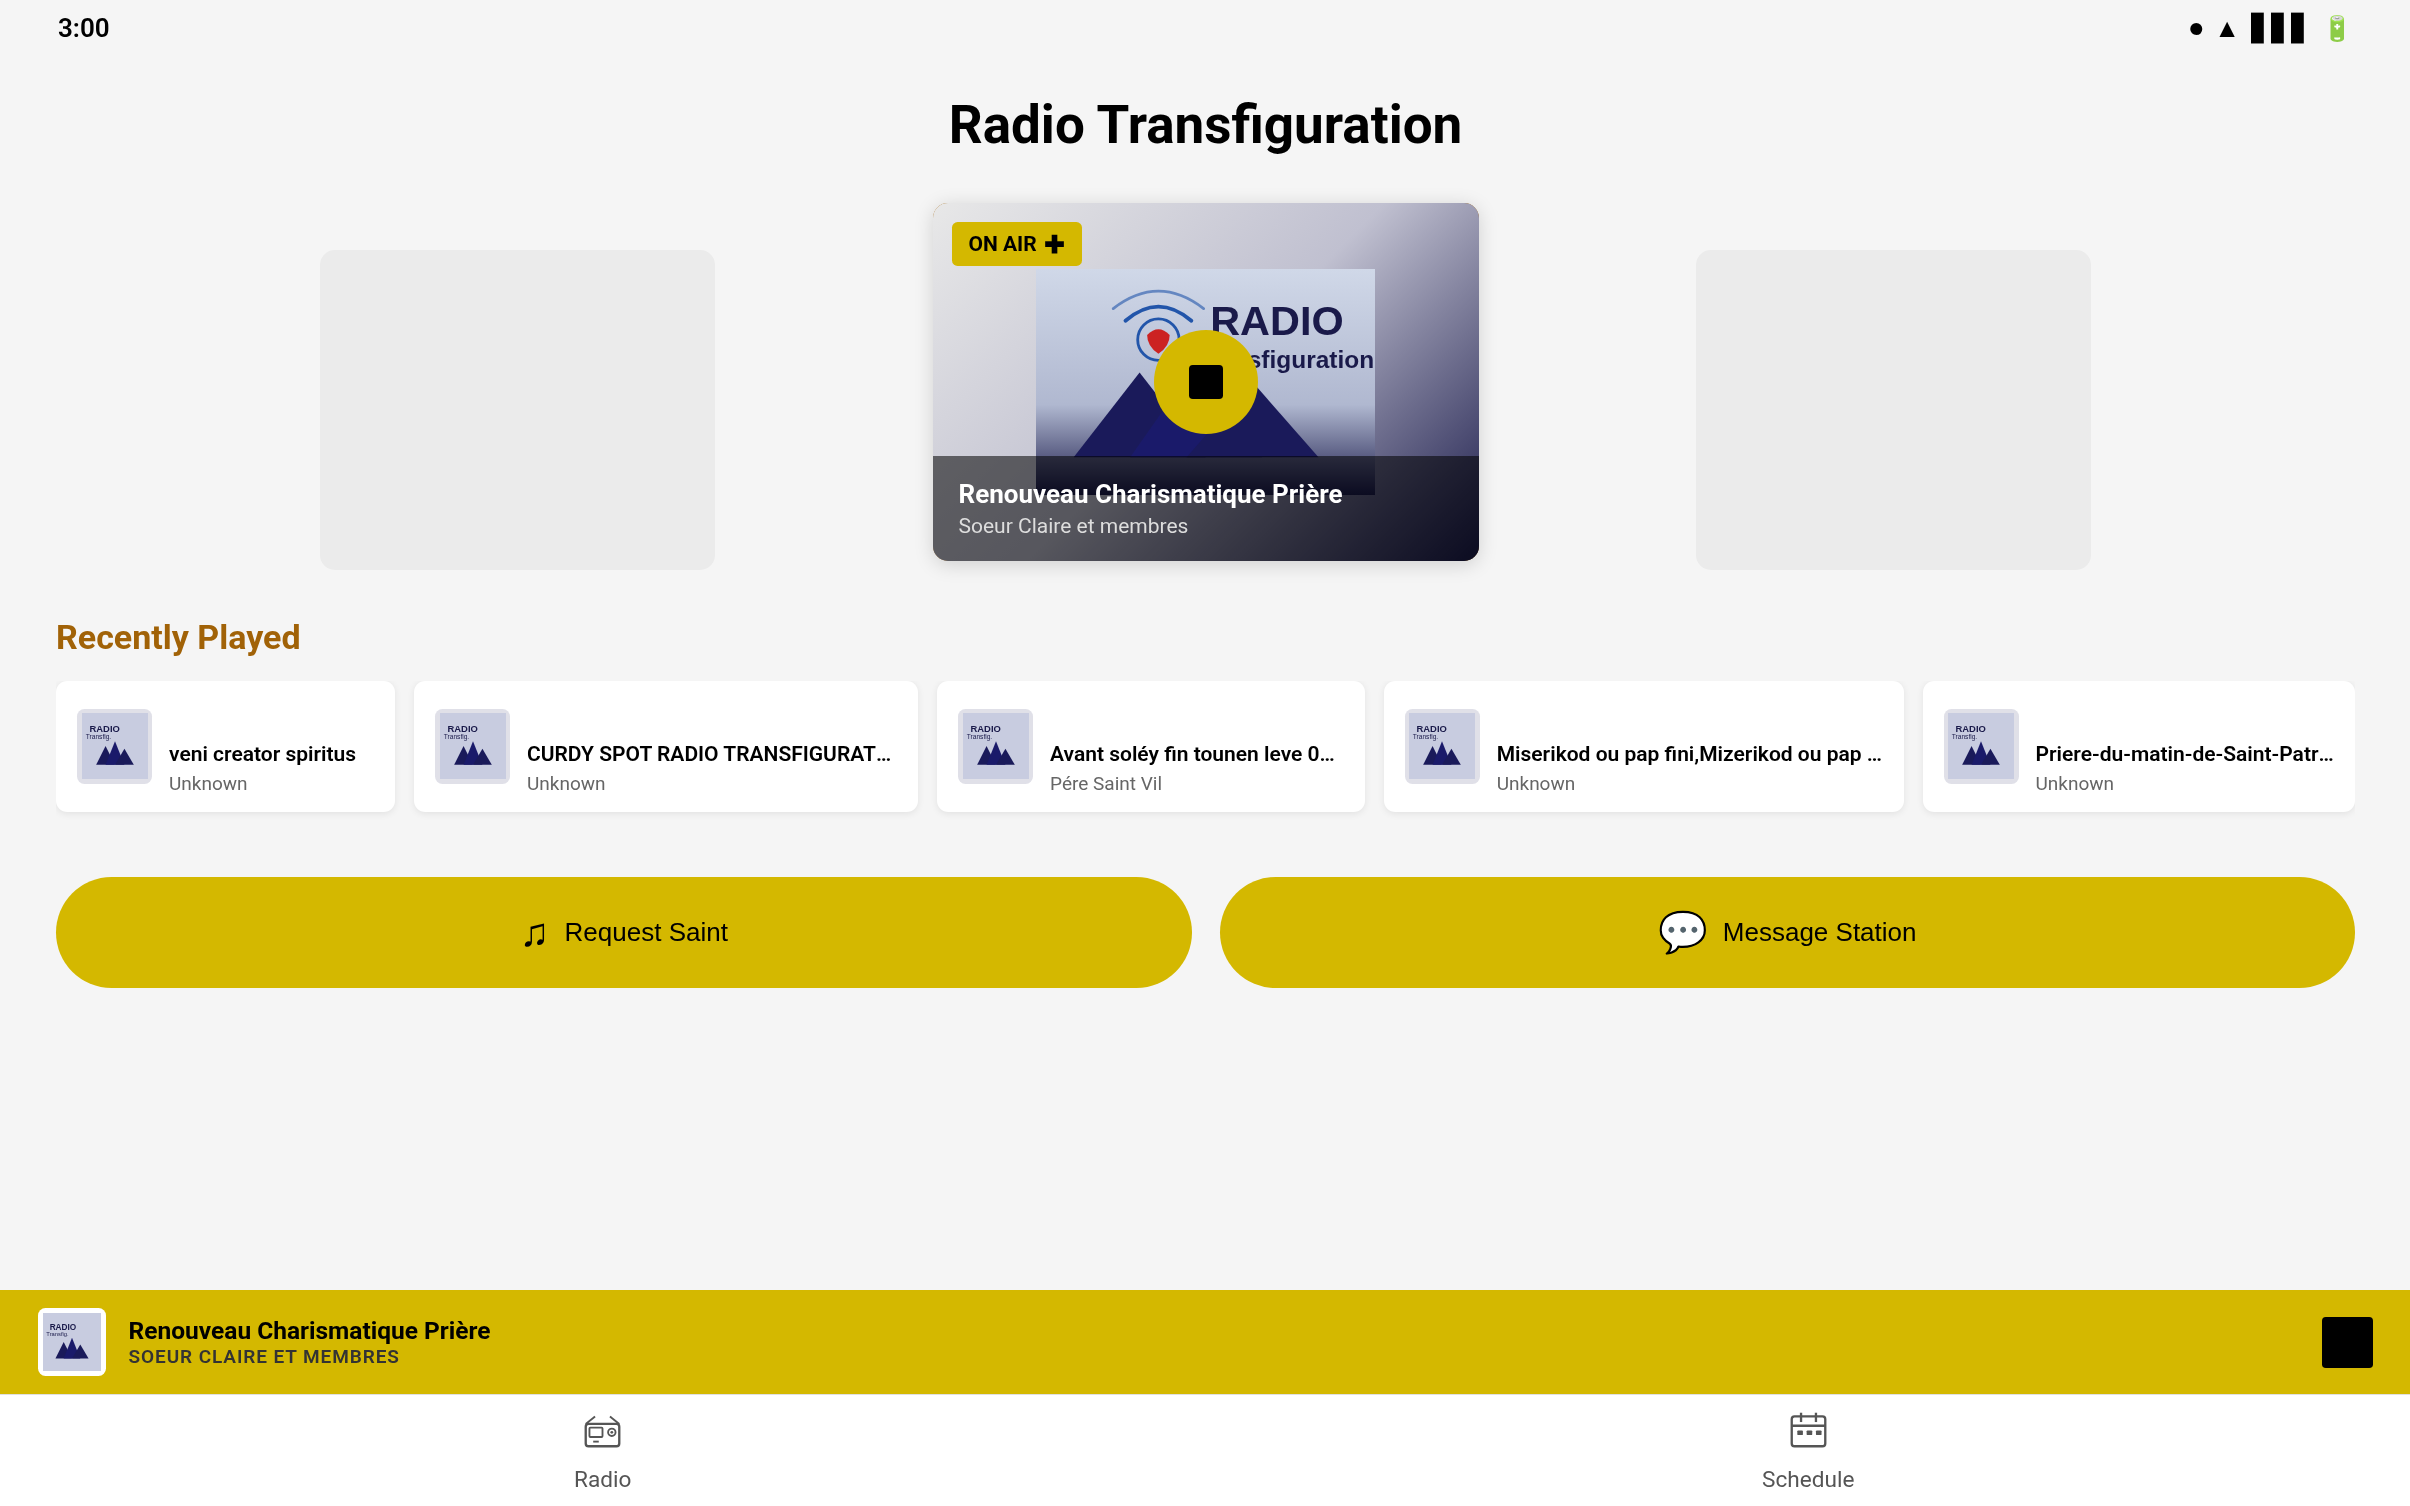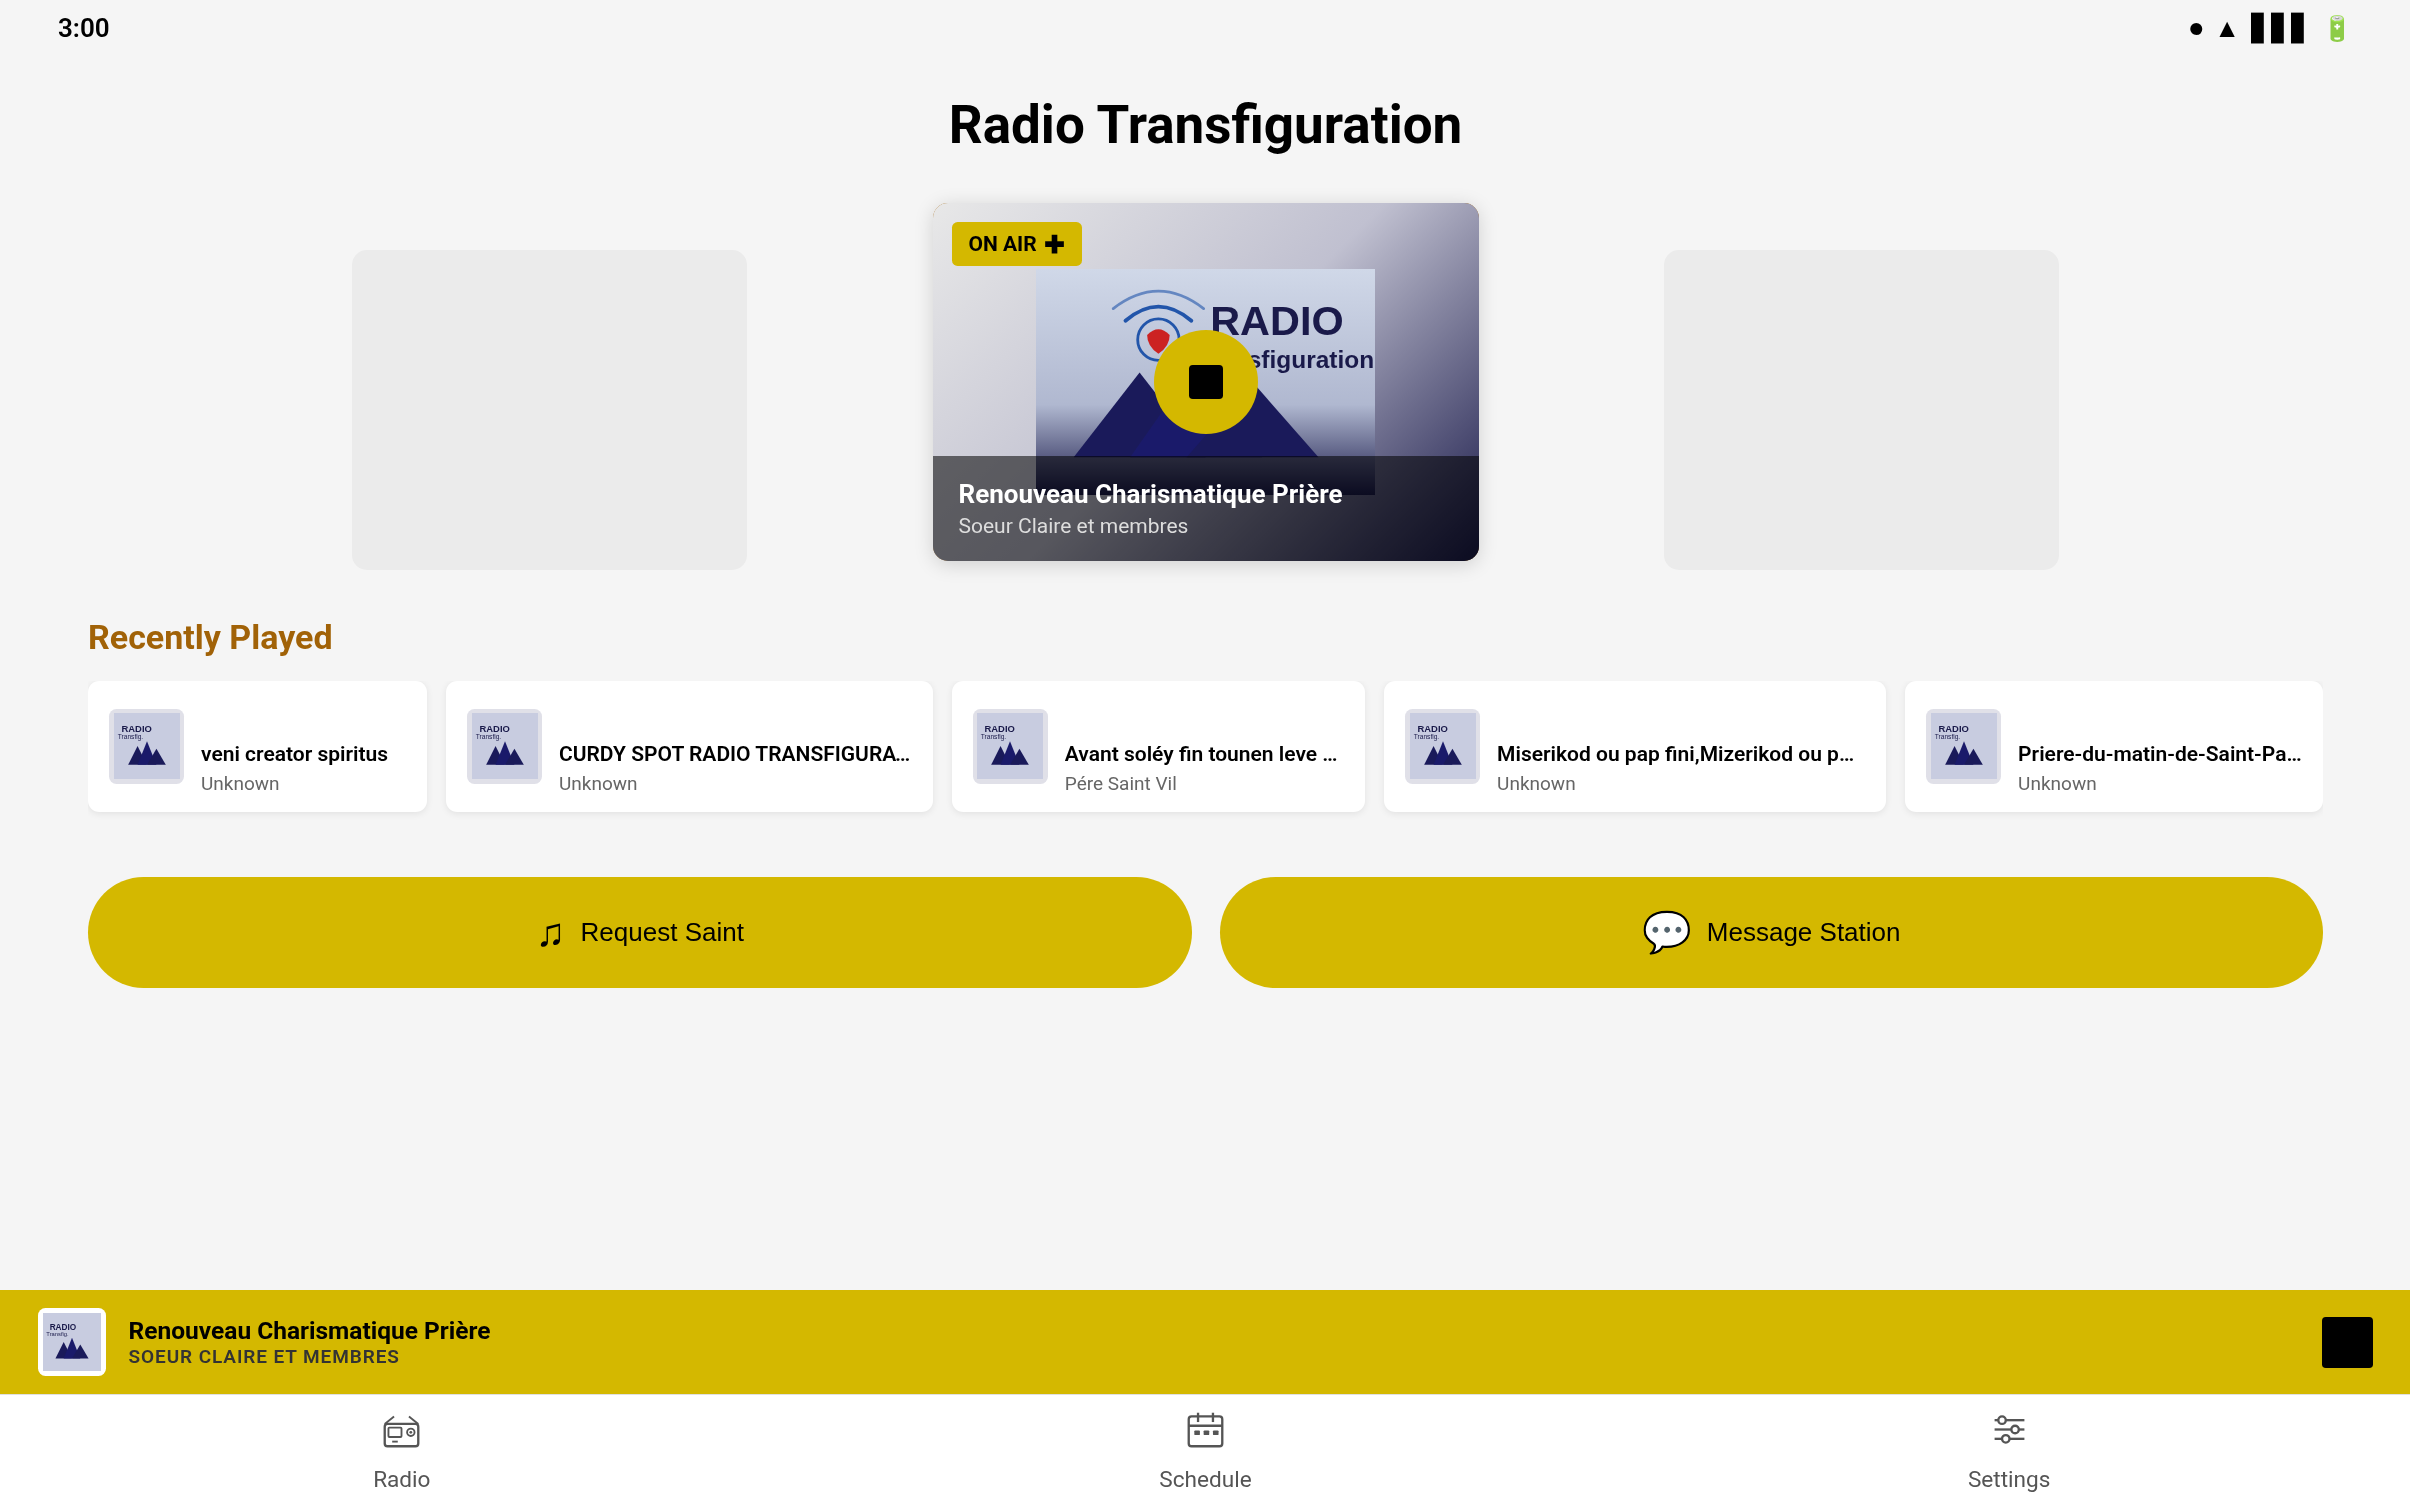--- a/index.html
+++ b/index.html
@@ -38,21 +38,21 @@
     }
 
     
     .main-content {
       position: absolute;
       top: 56px;
       left: 0;
       right: 0;
       bottom: 169px;
       overflow-y: auto;
-      padding: 38px 88px;
+      padding: 38px 56px;
     }
 
     
     .page-title {
       text-align: center;
       font-size: 53px;
       font-weight: 700;
       color: #000;
       margin-bottom: 47px;
     }
@@ -562,28 +562,14 @@
         <line x1="14" y1="4" x2="14" y2="14" stroke="#555" stroke-width="2.5"></line>
         <line x1="30" y1="4" x2="30" y2="14" stroke="#555" stroke-width="2.5"></line>
         <rect x="10" y="23" width="6" height="5" rx="1" fill="#555"></rect>
         <rect x="20" y="23" width="6" height="5" rx="1" fill="#555"></rect>
         <rect x="30" y="23" width="6" height="5" rx="1" fill="#555"></rect>
       </svg>
     </span>
     <span class="nav-label">Schedule</span>
   </div>
 
-  <div class="nav-item">
-    <span class="nav-icon">
-      <svg width="41" height="41" viewBox="0 0 44 44" fill="none" xmlns="http://www.w3.org/2000/svg">
-
-        <line x1="6" y1="12" x2="38" y2="12" stroke="#555" stroke-width="2.5"></line>
-        <circle cx="14" cy="12" r="4" fill="#fff" stroke="#555" stroke-width="2.5"></circle>
-        <line x1="6" y1="22" x2="38" y2="22" stroke="#555" stroke-width="2.5"></line>
-        <circle cx="28" cy="22" r="4" fill="#fff" stroke="#555" stroke-width="2.5"></circle>
-        <line x1="6" y1="32" x2="38" y2="32" stroke="#555" stroke-width="2.5"></line>
-        <circle cx="18" cy="32" r="4" fill="#fff" stroke="#555" stroke-width="2.5"></circle>
-      </svg>
-    </span>
-    <span class="nav-label">Settings</span>
-  </div>
 </div>
 
 
 </body></html>

